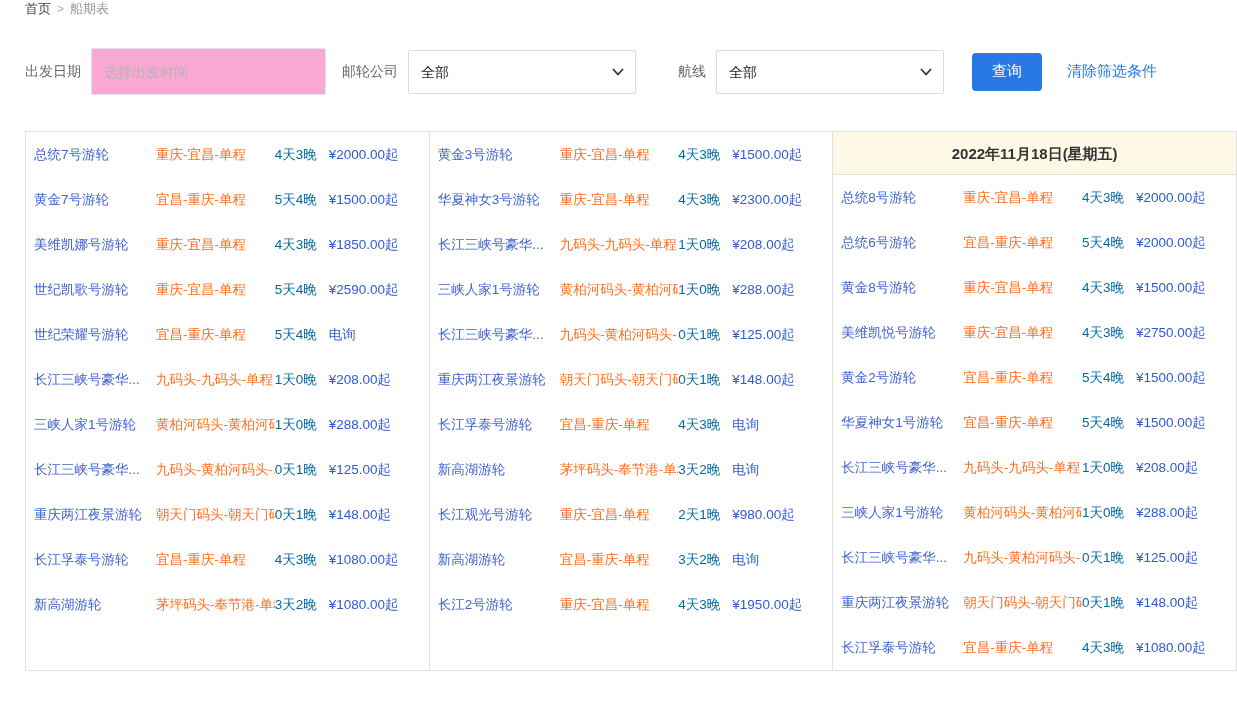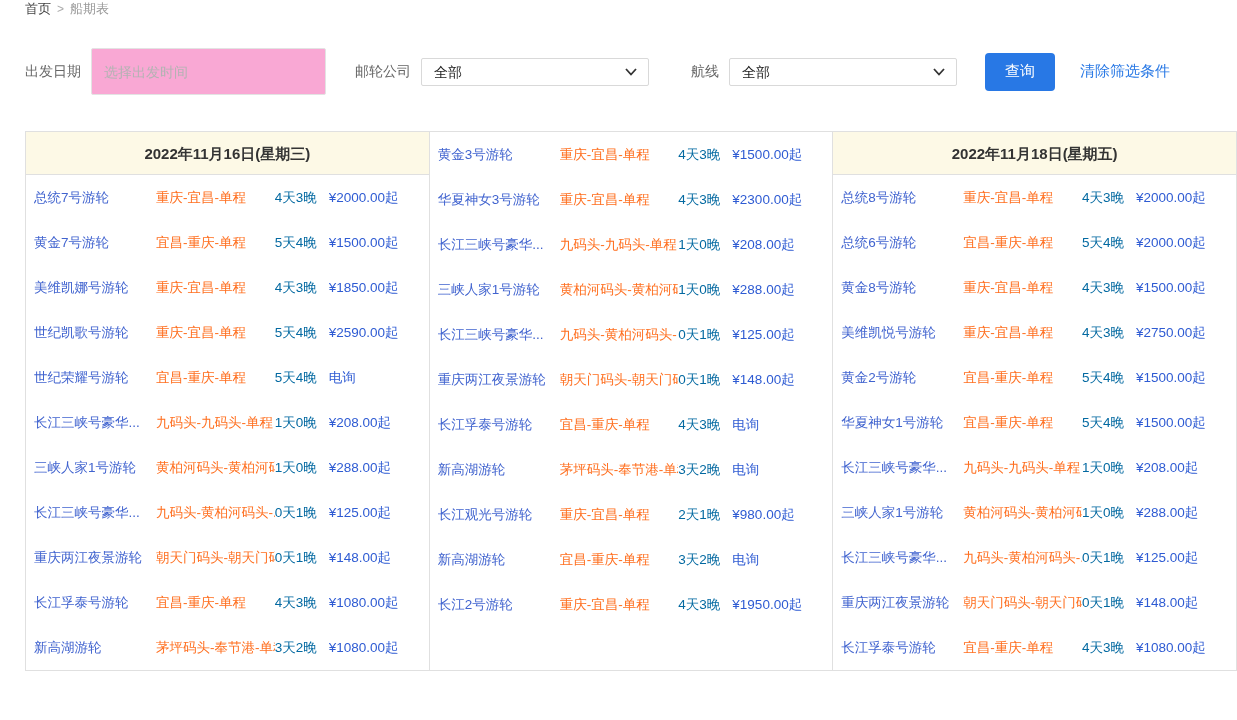--- a/index.html
+++ b/index.html
@@ -31,32 +31,32 @@
     width: 235px; height: 47px;
     border: 1px solid #e3e3e3; border-radius: 2px;
     padding: 0 12px; font-size: 14px; color: #333;
     outline: none; background: #f9a8d4;
     font-family: inherit;
   }
   .date-input::placeholder { color: #b3b3b3; }
   .sel-wrap { position: relative; margin-left: 10px; flex: 0 0 auto; }
   .sel-wrap select {
     appearance: none; -webkit-appearance: none;
-    width: 228px; height: 28px;
+    width: 228px; height: 44px;
     border: 1px solid #d9d9d9; border-radius: 2px;
     background: #fff; padding: 0 30px 0 12px;
     font-size: 14px; color: #222; outline: none;
     font-family: inherit; cursor: pointer;
   }
   .sel-wrap .chev {
     position: absolute; right: 12px; top: 50%;
     width: 12px; height: 8px; margin-top: -4px;
     pointer-events: none;
   }
-  .lbl-company { margin-left: 29px; }
+  .lbl-company { margin-left: 16px; }
   .lbl-route   { margin-left: 42px; }
   .search-btn {
     margin-left: 28px;
     width: 70px; height: 38px;
     background: var(--accent, #2878e5); color: #fff;
     border: none; border-radius: 4px;
     font-size: 15px; cursor: pointer; font-family: inherit;
     flex: 0 0 auto;
   }
   .clear-link {
@@ -128,21 +128,20 @@
       <polyline points="1,1 6,6.5 11,1" fill="none" stroke="#333" stroke-width="1.8"></polyline>
     </svg>
   </div>
 
   <button class="search-btn">查询</button>
   <a class="clear-link">清除筛选条件</a>
 </div>
 
 <div class="schedule" id="schedule-columns">
     <div class="day-col">
-      <div class="day-header">2022年11月16日(星期三)</div>
       <div class="cruise-row">
         <span class="c-name">总统7号游轮</span>
         <span class="c-route">重庆-宜昌-单程</span>
         <span class="c-dur">4天3晚</span>
         <span class="c-price">¥2000.00起</span>
       </div>
       <div class="cruise-row">
         <span class="c-name">黄金7号游轮</span>
         <span class="c-route">宜昌-重庆-单程</span>
         <span class="c-dur">5天4晚</span>

